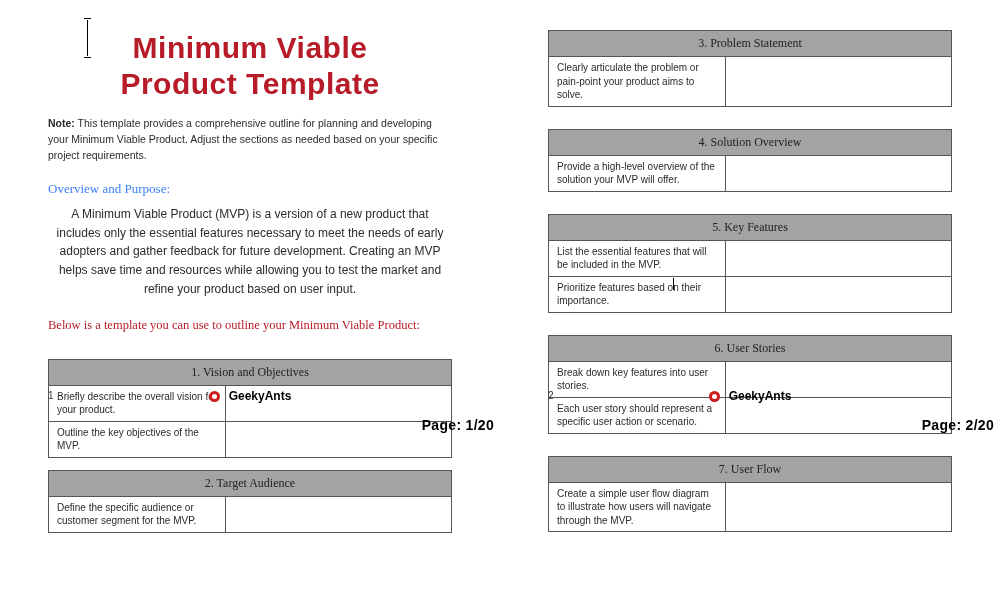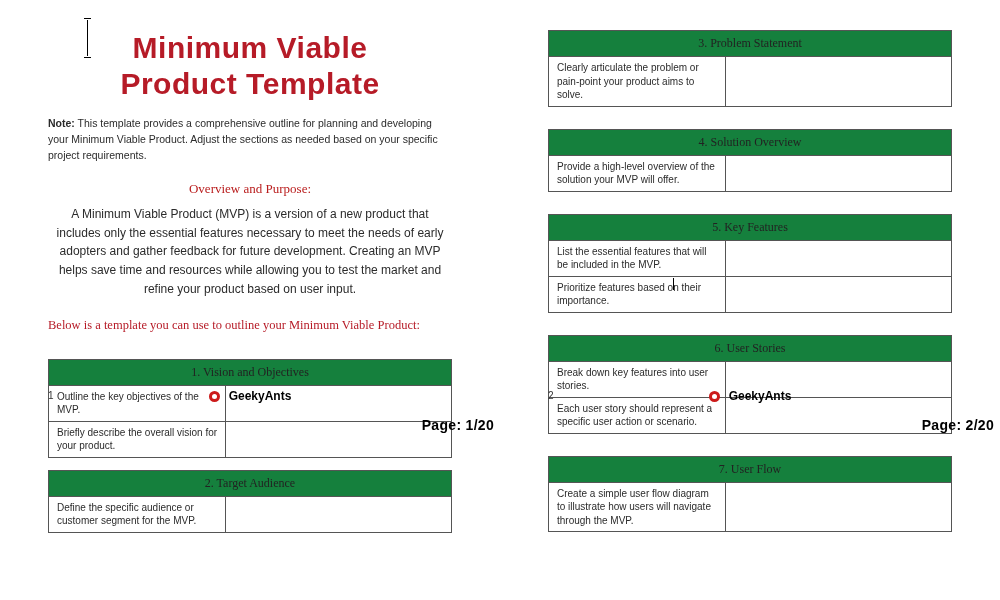--- a/index.html
+++ b/index.html
@@ -5,25 +5,25 @@
   * { box-sizing: border-box; margin: 0; padding: 0; }
   html, body { width: 1000px; height: 600px; background: #fff; font-family: Arial, Helvetica, sans-serif; color: #222; }
   .wrap { display: flex; width: 1000px; height: 600px; }
   .page { position: relative; width: 500px; height: 437px; background: #fff; padding: 30px 48px 60px 48px; }
   .cursor-line { position: absolute; left: 87px; top: 20px; width: 1px; height: 36px; background: #000; }
   .cursor-line::before { content: ""; position: absolute; left: -3px; top: -2px; width: 7px; height: 1px; background: #000; }
   .cursor-line::after  { content: ""; position: absolute; left: -3px; bottom: -2px; width: 7px; height: 1px; background: #000; }
   h1.title { color: #b61b27; font-size: 30px; font-weight: 800; line-height: 1.2; text-align: center; letter-spacing: .5px; }
   .note { font-size: 10.5px; line-height: 1.5; color: #2b2b2b; margin-top: 14px; }
   .note b { font-weight: 700; }
-  .section-h { font-family: Georgia, 'Times New Roman', serif; color: #b91c1c; font-size: 13px; margin-top: 18px; margin-bottom: 8px; text-align: center; }
+  .section-h { font-family: Georgia, 'Times New Roman', serif; color: #3b82f6; font-size: 13px; margin-top: 18px; margin-bottom: 8px; }
   .body { font-size: 12px; line-height: 1.55; color: #2b2b2b; text-align: center; }
   .subhead { font-family: Georgia, 'Times New Roman', serif; color: #b61b27; font-size: 12.5px; line-height: 1.5; margin-top: 18px; margin-bottom: 24px; }
   table.tbl { width: 100%; border-collapse: collapse; margin-top: 12px; }
-  table.tbl th { background: #15803d; font-family: Georgia, 'Times New Roman', serif; font-weight: 400; font-size: 12px; color: #222; padding: 5px 16px; text-align: center; border: 1px solid #555; }
+  table.tbl th { background: #a3a3a3; font-family: Georgia, 'Times New Roman', serif; font-weight: 400; font-size: 12px; color: #222; padding: 5px 16px; text-align: center; border: 1px solid #555; }
   table.tbl td { border: 1px solid #555; font-size: 10px; line-height: 1.35; padding: 4px 8px; color: #2b2b2b; vertical-align: top; }
   table.tbl td.prompt { width: 44%; }
   .page2 .tbl { margin-top: 0; }
   .page2 .block { margin-bottom: 22px; }
   .footer { position: absolute; bottom: 34px; left: 0; width: 100%; display: flex; align-items: center; justify-content: center; }
   .brand { display: flex; align-items: center; gap: 9px; font-size: 12px; font-weight: 700; color: #000; }
   .brand .dot { width: 11px; height: 11px; border-radius: 50%; background: #cc1b1b; position: relative; }
   .brand .dot::after { content: ""; position: absolute; left: 3px; top: 3px; width: 5px; height: 5px; border-radius: 50%; background: #fff; }
   .pgnum { position: absolute; bottom: 36px; left: 48px; font-size: 10px; color: #333; }
   .overlay { position: absolute; bottom: 4px; right: 6px; font-size: 14px; font-weight: 700; color: #000; letter-spacing: .3px; }
@@ -51,25 +51,25 @@
     <p class="body">A Minimum Viable Product (MVP) is a version of a new product that includes only the essential features necessary to meet the needs of early adopters and gather feedback for future development. Creating an MVP helps save time and resources while allowing you to test the market and refine your product based on user input.</p>
 
     <p class="subhead">Below is a template you can use to outline your Minimum Viable Product:</p>
 
     <table class="tbl">
       <tbody>
           <tr>
             <th colspan="2">1. Vision and Objectives</th>
           </tr>
       <tr>
-        <td class="prompt">Outline the key objectives of the MVP.</td>
+        <td class="prompt">Briefly describe the overall vision for your product.</td>
         <td></td>
       </tr>
       <tr>
-        <td class="prompt">Briefly describe the overall vision for your product.</td>
+        <td class="prompt">Outline the key objectives of the MVP.</td>
         <td></td>
       </tr>
     </tbody>
       </table>
 
     <table class="tbl">
       <tbody>
           <tr>
             <th colspan="2">2. Target Audience</th>
           </tr>

